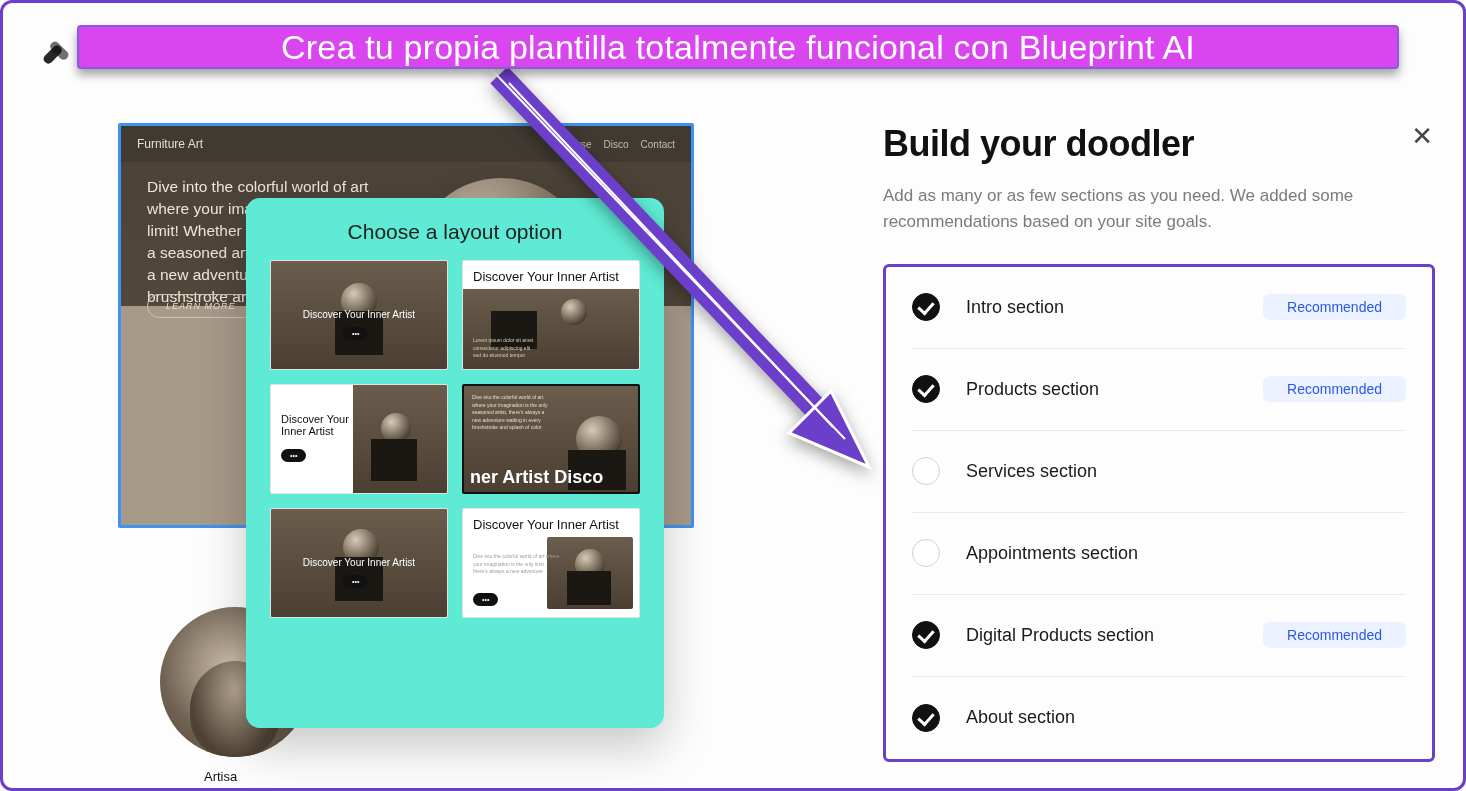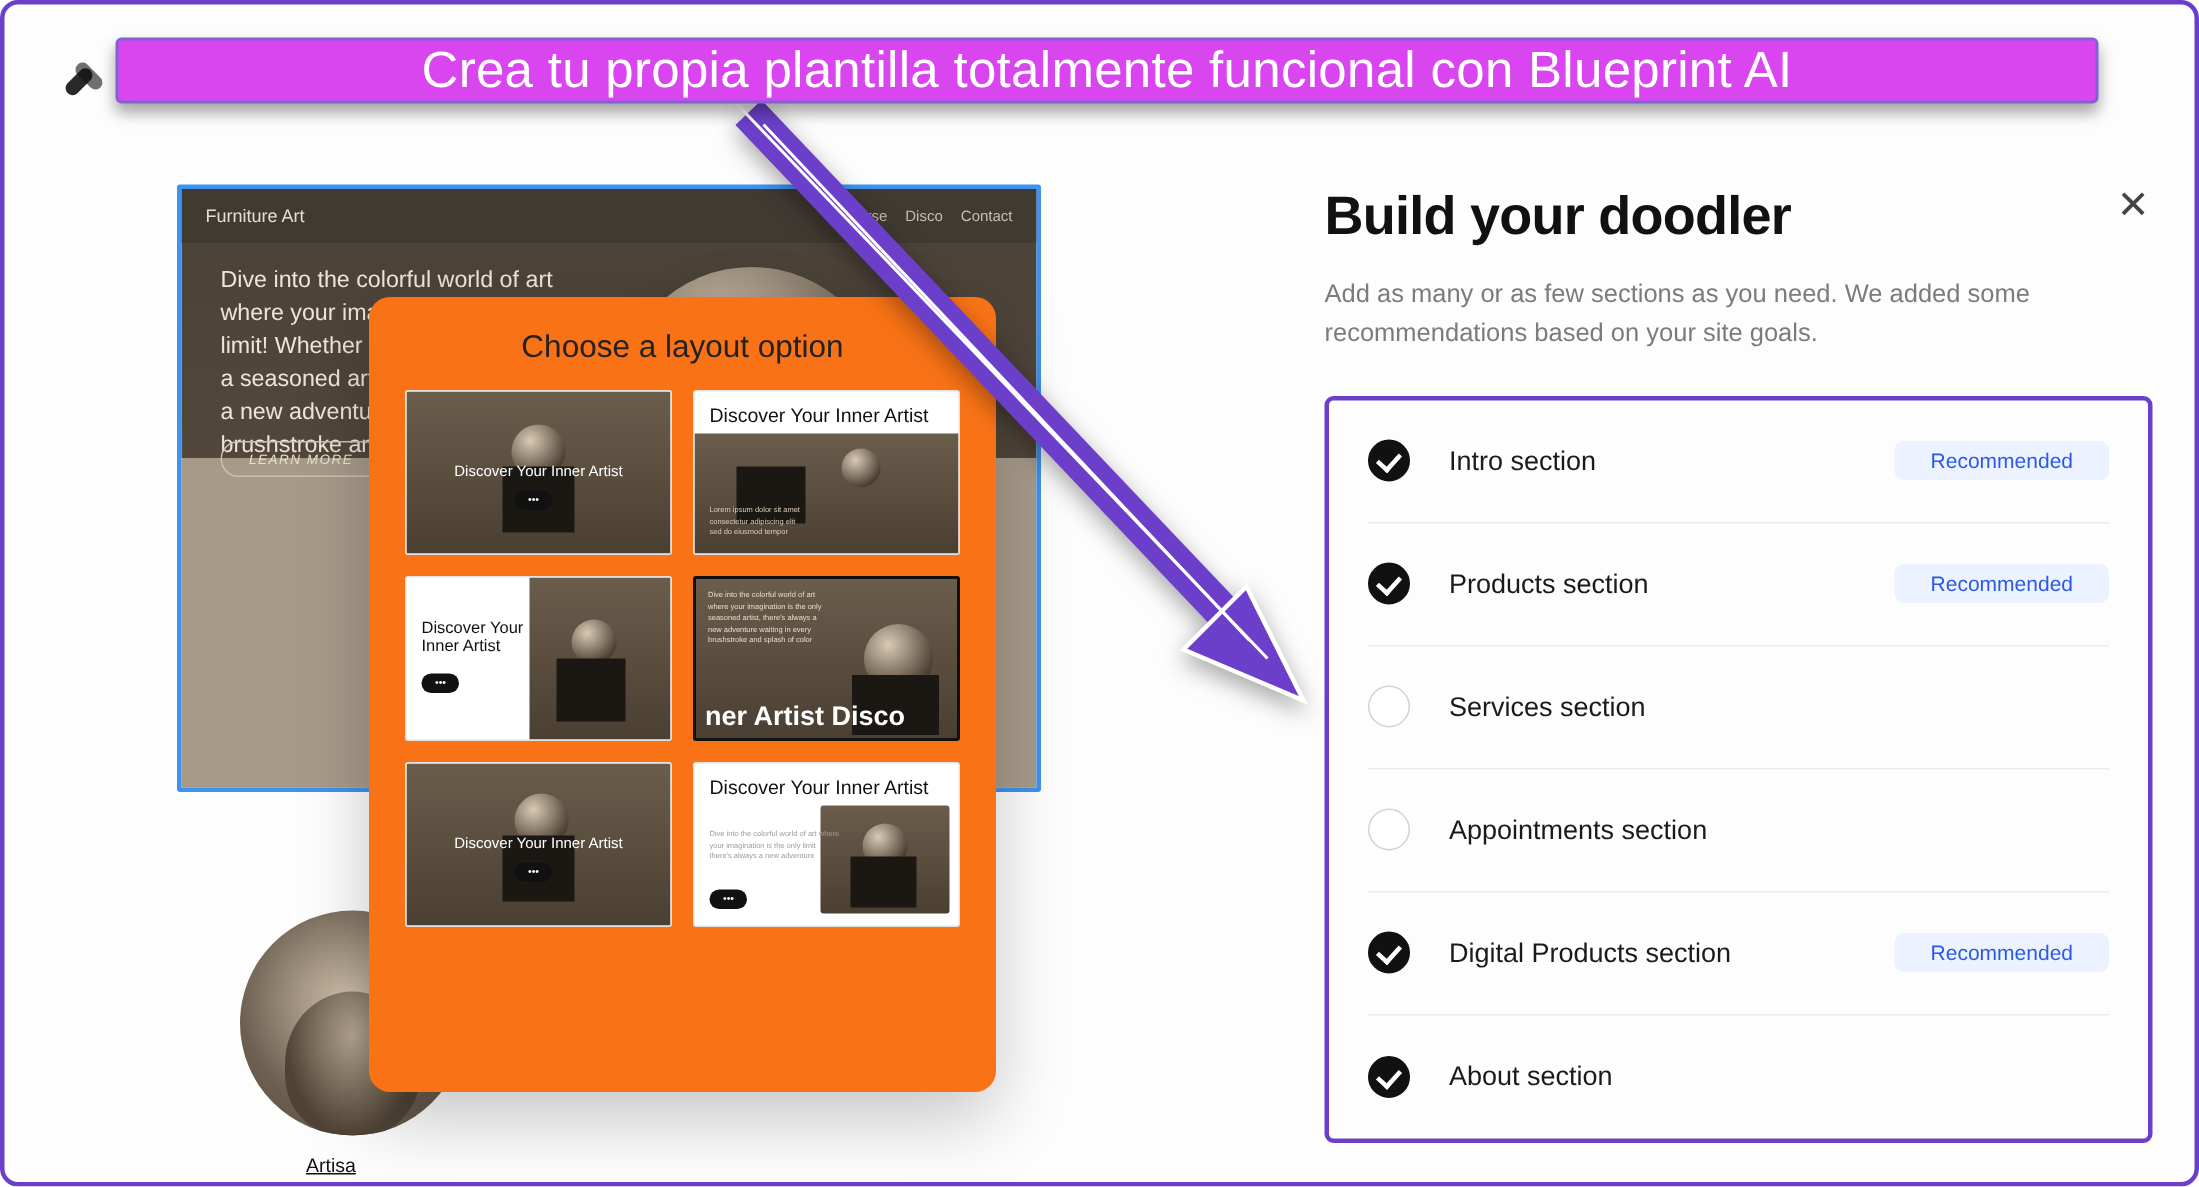--- a/index.html
+++ b/index.html
@@ -21,24 +21,24 @@
   .hero-topbar { position:absolute; top:-0px; left:-0px; right:-0px; height:36px; background:#3f3a32; display:flex; align-items:center; padding:0 16px; color:#d6cec1; font-size:12px; }
   .hero-brand { flex:1; font-size:12px; color:#e6ddce; }
   .hero-nav { display:flex; gap:12px; font-size:10px; color:#c7bead; }
   .hero-body { position:absolute; top:50px; left:26px; width:235px; color:#eee5d6; font-size:15.5px; line-height:1.42; }
   .hero-btn { position:absolute; top:168px; left:26px; border:1px solid #cdc2b0; color:#e9e0cf; font-size:9px; letter-spacing:1px; padding:6px 18px; border-radius:18px;font-style:italic; }
   .hero-sphere { position:absolute; top:52px; left:290px; width:180px; height:180px; border-radius:50%; background:radial-gradient(circle at 38% 30%,#d6c8b4,#5a4d3e 72%,#3c332a); box-shadow:0 18px 30px rgba(0,0,0,.3); }
   .hero-bigtext { position:absolute; bottom:-18px; left:-6px; color:#fff; font-size:108px; font-weight:700; letter-spacing:-2px; }
 
   .circle-img { position:absolute; top:484px; left:42px; width:150px; height:150px; border-radius:50%; overflow:hidden; background:radial-gradient(circle at 48% 40%,#d2c3ad,#6e6152 60%,#534737); }
   .vase { position:absolute; bottom:0; left:30px; width:90px; height:96px; background:radial-gradient(ellipse at 50% 30%,#b7a892,#4e4335 70%); border-radius:50% 50% 42% 42%; }
-  .artisan-link { position:absolute; top:646px; left:86px; font-size:13px; color:#111; text-decoration:underline; }
-
-  
-  .layout-card { position:absolute; top:75px; left:128px; width:418px; height:530px; background:#f97316; border-radius:14px; box-shadow:0 18px 48px rgba(0,0,0,.22); padding:22px 24px 18px; z-index:40; }
+  .artisan-link { position:absolute; top:646px; left:86px; font-size:13px; color:#111; }
+
+  
+  .layout-card { position:absolute; top:75px; left:128px; width:418px; height:530px; background:#5eead4; border-radius:14px; box-shadow:0 18px 48px rgba(0,0,0,.22); padding:22px 24px 18px; z-index:40; }
   .layout-title { text-align:center; font-size:21px; font-weight:500; color:#222; margin-bottom:16px; }
   .layout-grid { display:grid; grid-template-columns:1fr 1fr; gap:14px 14px; }
   .thumb { width:178px; height:110px; background:#fff; border:1px solid #e2e2e2; border-radius:2px; overflow:hidden; position:relative; font-size:9px; }
   .thumb.sel { border:2px solid #111; }
   .thumb-img { position:absolute; inset:0; background:linear-gradient(180deg,#6a5d4c,#4b3f32); }
   .thumb-sphere { position:absolute; width:36px; height:36px; border-radius:50%; background:radial-gradient(circle at 35% 30%,#d8caB4,#4a3e31 74%); }
   .thumb-box { position:absolute; width:48px; height:44px; background:#1b1814; }
   .thumb-label-c { position:absolute; left:0; right:0; top:48px; text-align:center; color:#fff; font-size:10px; font-weight:500; }
   .thumb .mini-btn { position:absolute; background:#111; color:#fff; font-size:7px; padding:3px 9px; border-radius:10px; }
   .thumb-heading { position:absolute; color:#111; font-size:13px; font-weight:500; }

